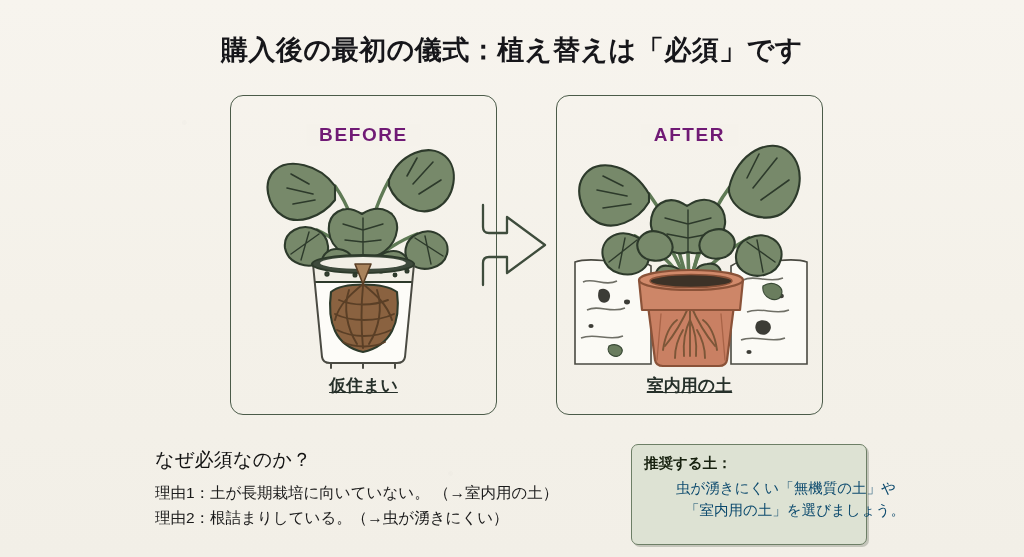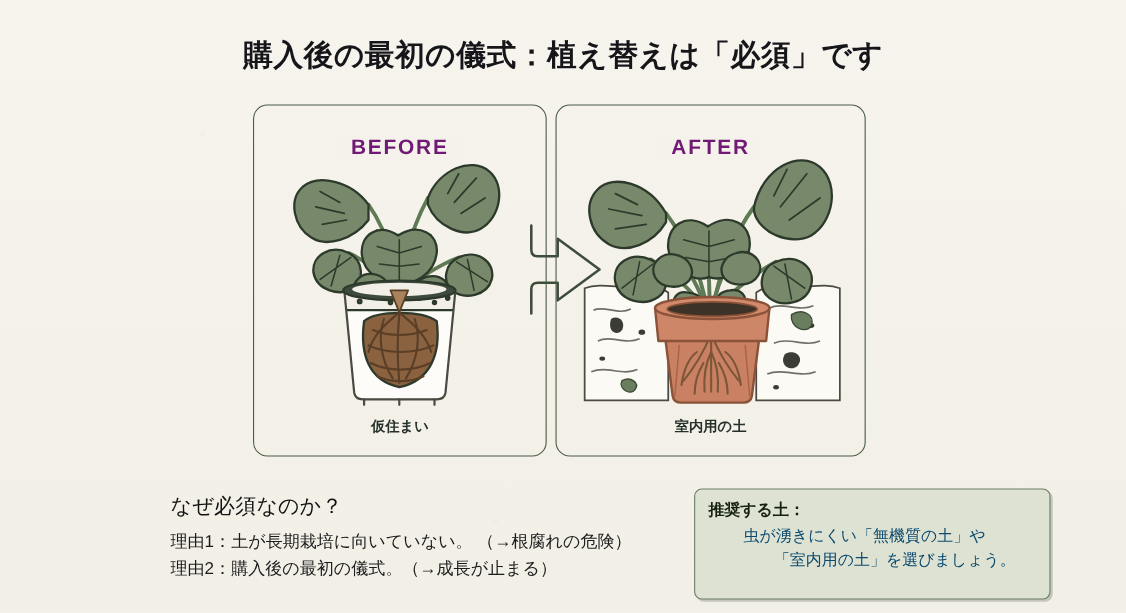--- a/index.html
+++ b/index.html
@@ -34,39 +34,40 @@
 
   
   .panel{
     position:absolute;
     top:95px;height:318px;width:265px;
     border:1.6px solid #4b5b49;
     border-radius:13px;
     background:transparent;
   }
   #panel-before{left:230px;}
-  #panel-after{left:505px;padding-left:15px;}
+  #panel-after{left:556px;}
 
   .panel-label{
     position:absolute;
     top:-12px;left:50%;transform:translateX(-50%);
     background:#f5f2eb;
     padding:0 13px;
     font-size:19px;font-weight:bold;
     letter-spacing:1.6px;
     color:#701a75;
     white-space:nowrap;
     margin-top:40px;
   }
   .panel-caption{
     position:absolute;
     bottom:17px;left:0;width:100%;
     text-align:center;
-    font-size:13px;font-weight:bold;
+    font-size:17px;font-weight:bold;
     color:#26302a;
+    text-decoration:underline;
   }
   .art{
     position:absolute;top:18px;left:0;width:100%;height:258px;
   }
   .art svg{display:block;width:100%;height:100%;}
 
   
   #arrow{
     position:absolute;left:479px;top:199px;width:70px;height:92px;
   }
@@ -79,21 +80,21 @@
   #reasons h2{
     margin:0 0 7px 0;
     font-size:19px;font-weight:normal;letter-spacing:.3px;color:#121212;
   }
   #reasons .reason{
     font-size:15.5px;line-height:1.62;color:#1b1b1b;white-space:nowrap;
   }
 
   
   #tip-box{
-    position:absolute;left:631px;top:444px;width:324px;height:101px;
+    position:absolute;left:631px;top:444px;width:236px;height:101px;
     background:#dde2d3;
     border:1.6px solid #6d7f66;
     border-radius:7px;
     box-sizing:border-box;
     padding:9px 12px 0 12px;
     box-shadow:2px 2px 0 rgba(90,100,82,.30);
   }
   #tip-box .tip-title{
     font-size:14.5px;font-weight:bold;color:#17210f;margin-bottom:4px;
   }
@@ -307,22 +308,22 @@
           </g>
         </g>
       </svg>
     </div>
 
     <div class="panel-caption">室内用の土</div>
   </div>
 
   <div id="reasons">
     <h2>なぜ必須なのか？</h2>
-    <div class="reason">理由1：土が長期栽培に向いていない。 （→根腐れの危険）</div>
-    <div class="reason">理由2：購入後の最初の儀式。（→成長が止まる）</div>
+    <div class="reason">理由1：土が長期栽培に向いていない。 （→室内用の土）</div>
+    <div class="reason">理由2：根詰まりしている。（→虫が湧きにくい）</div>
   </div>
 
   <div id="tip-box">
     <div class="tip-title">推奨する土：</div>
     <div class="tip-line">虫が湧きにくい「無機質の土」や</div>
     <div class="tip-line indent">「室内用の土」を選びましょう。</div>
   </div>
 
 </div>
 

